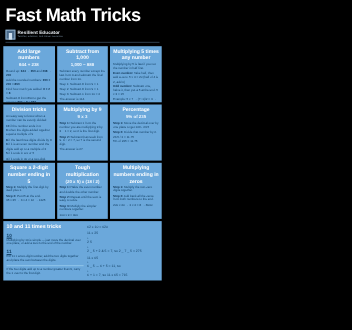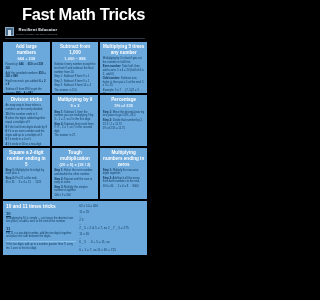--- a/index.html
+++ b/index.html
@@ -5,21 +5,21 @@
   * { box-sizing: border-box; margin: 0; padding: 0; }
   html, body {
     width: 150px; height: 300px;
     background: #000000;
     font-family: "Liberation Sans", sans-serif;
     overflow: hidden;
   }
   #page { width: 150px; height: 300px; background: #000; position: relative; }
 
   
-  .header { padding: 6px 5px 0 5px; text-align: right; }
+  .header { padding: 6px 5px 0 5px; }
   .title {
     color: #ffffff;
     font-size: 16.5px;
     font-weight: bold;
     letter-spacing: -0.4px;
     line-height: 1.05;
     white-space: nowrap;
   }
   .brand { display: flex; align-items: center; gap: 2px; margin-top: 4px; }
   .brand-mark {

